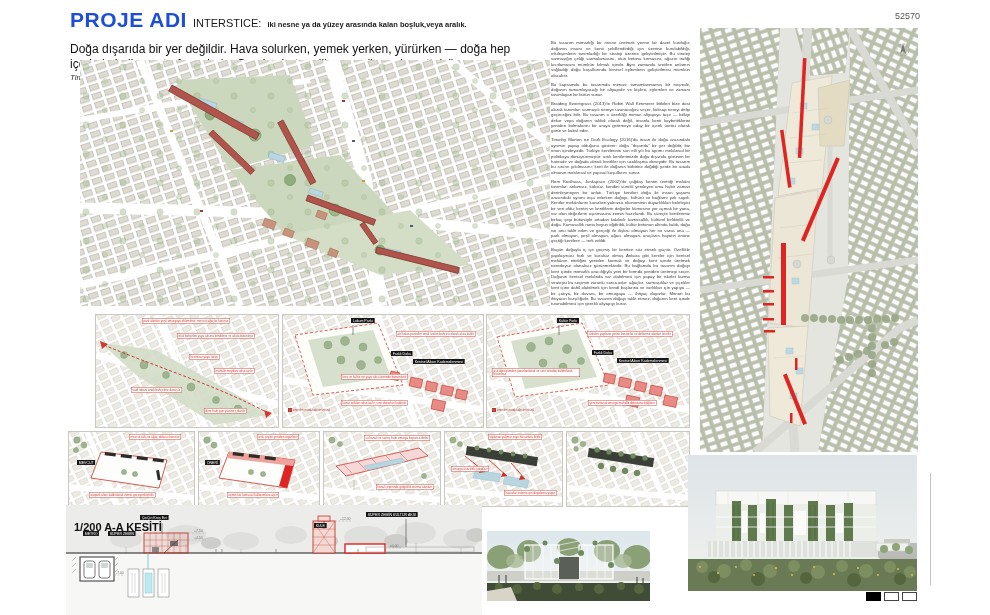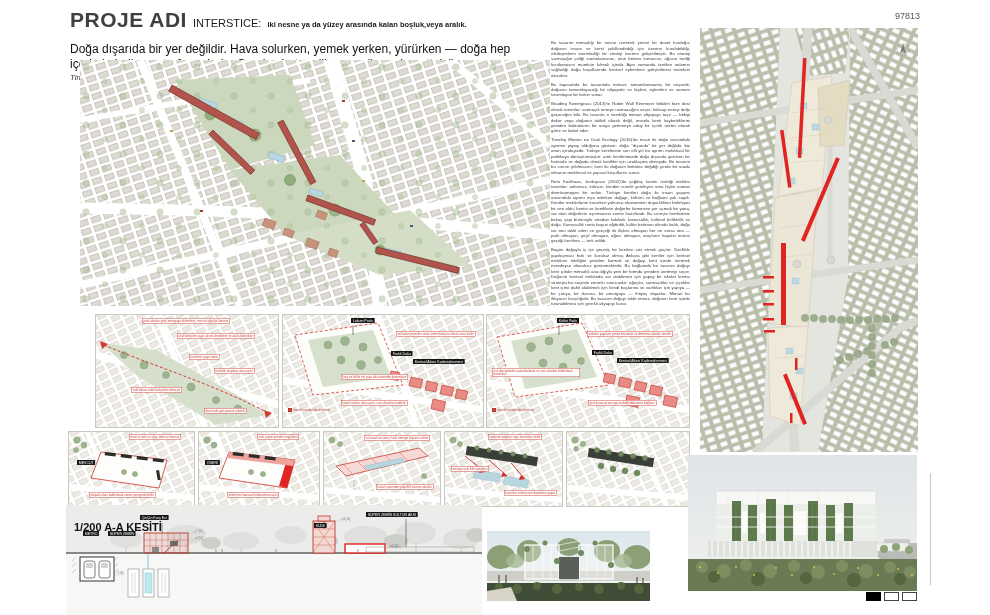--- a/index.html
+++ b/index.html
@@ -2,21 +2,21 @@
 <html><head>
 <meta charset="utf-8">
 <style>
   html,body{margin:0;padding:0;background:#ffffff;}
   body{font-family:"Liberation Sans", sans-serif;}
   #page{position:relative;width:990px;height:615px;background:#fff;overflow:hidden;}
 
   
   #header{position:absolute;left:70px;top:8px;width:500px;}
   .titleRow{display:flex;align-items:baseline;gap:6px;}
-  .projectTitle{font-size:21px;font-weight:bold;letter-spacing:.5px;color:#404040;}
+  .projectTitle{font-size:21px;font-weight:bold;letter-spacing:.5px;color:#1d4ed8;}
   .term{font-size:11px;font-weight:normal;color:#1a1a1a;}
   .termDef{font-size:7.5px;font-weight:bold;color:#1a1a1a;}
   .quote{margin-top:10px;font-size:12px;font-weight:normal;color:#111;line-height:1.25;width:478px;}
   .quoteSrc{font-size:8px;font-style:italic;color:#333;margin-top:1px;}
   #boardNumber{position:absolute;left:895px;top:11px;font-size:9px;color:#555;}
 
   
   #essay{position:absolute;left:551px;top:40px;width:278px;transform:scale(.5);transform-origin:top left;color:#3c3c3c;}
   #essay p{margin:0 0 7px 0;font-size:8.6px;line-height:1.26;text-align:justify;}
 
@@ -50,21 +50,21 @@
 
   <div id="header">
     <div class="titleRow">
       <span class="projectTitle">PROJE ADI</span>
       <span class="term">INTERSTICE:</span>
       <span class="termDef">iki nesne ya da yüzey arasında kalan boşluk,veya aralık.</span>
     </div>
     <div class="quote">Doğa dışarıda bir yer değildir. Hava solurken, yemek yerken, yürürken — doğa hep içerimizdedir ve etrafımızdadır. Onu kaybetmedik; onu görmeyi unuttuk."</div>
     <div class="quoteSrc">Timothy Morton, Dark Ecology, 2016</div>
   </div>
-  <div id="boardNumber">97813</div>
+  <div id="boardNumber">52570</div>
 
   <svg style="position:absolute;left:80px;top:60px;" width="470" height="246" viewBox="0 0 470 246">
     <defs>
       <pattern id="hx1" width="13" height="9" patternUnits="userSpaceOnUse" patternTransform="rotate(-18)">
         <rect x="0.5" y="0.5" width="9" height="5.5" fill="#dedbd2" stroke="#a49f93" stroke-width="0.5"></rect>
       </pattern>
       <pattern id="tx1" width="37" height="29" patternUnits="userSpaceOnUse">
         <circle cx="6" cy="7" r="3.2" fill="#a9bf97" stroke="#86a071" stroke-width="0.5"></circle>
         <circle cx="25" cy="21" r="2.6" fill="#b3c6a1" stroke="#86a071" stroke-width="0.4"></circle>
       </pattern>

